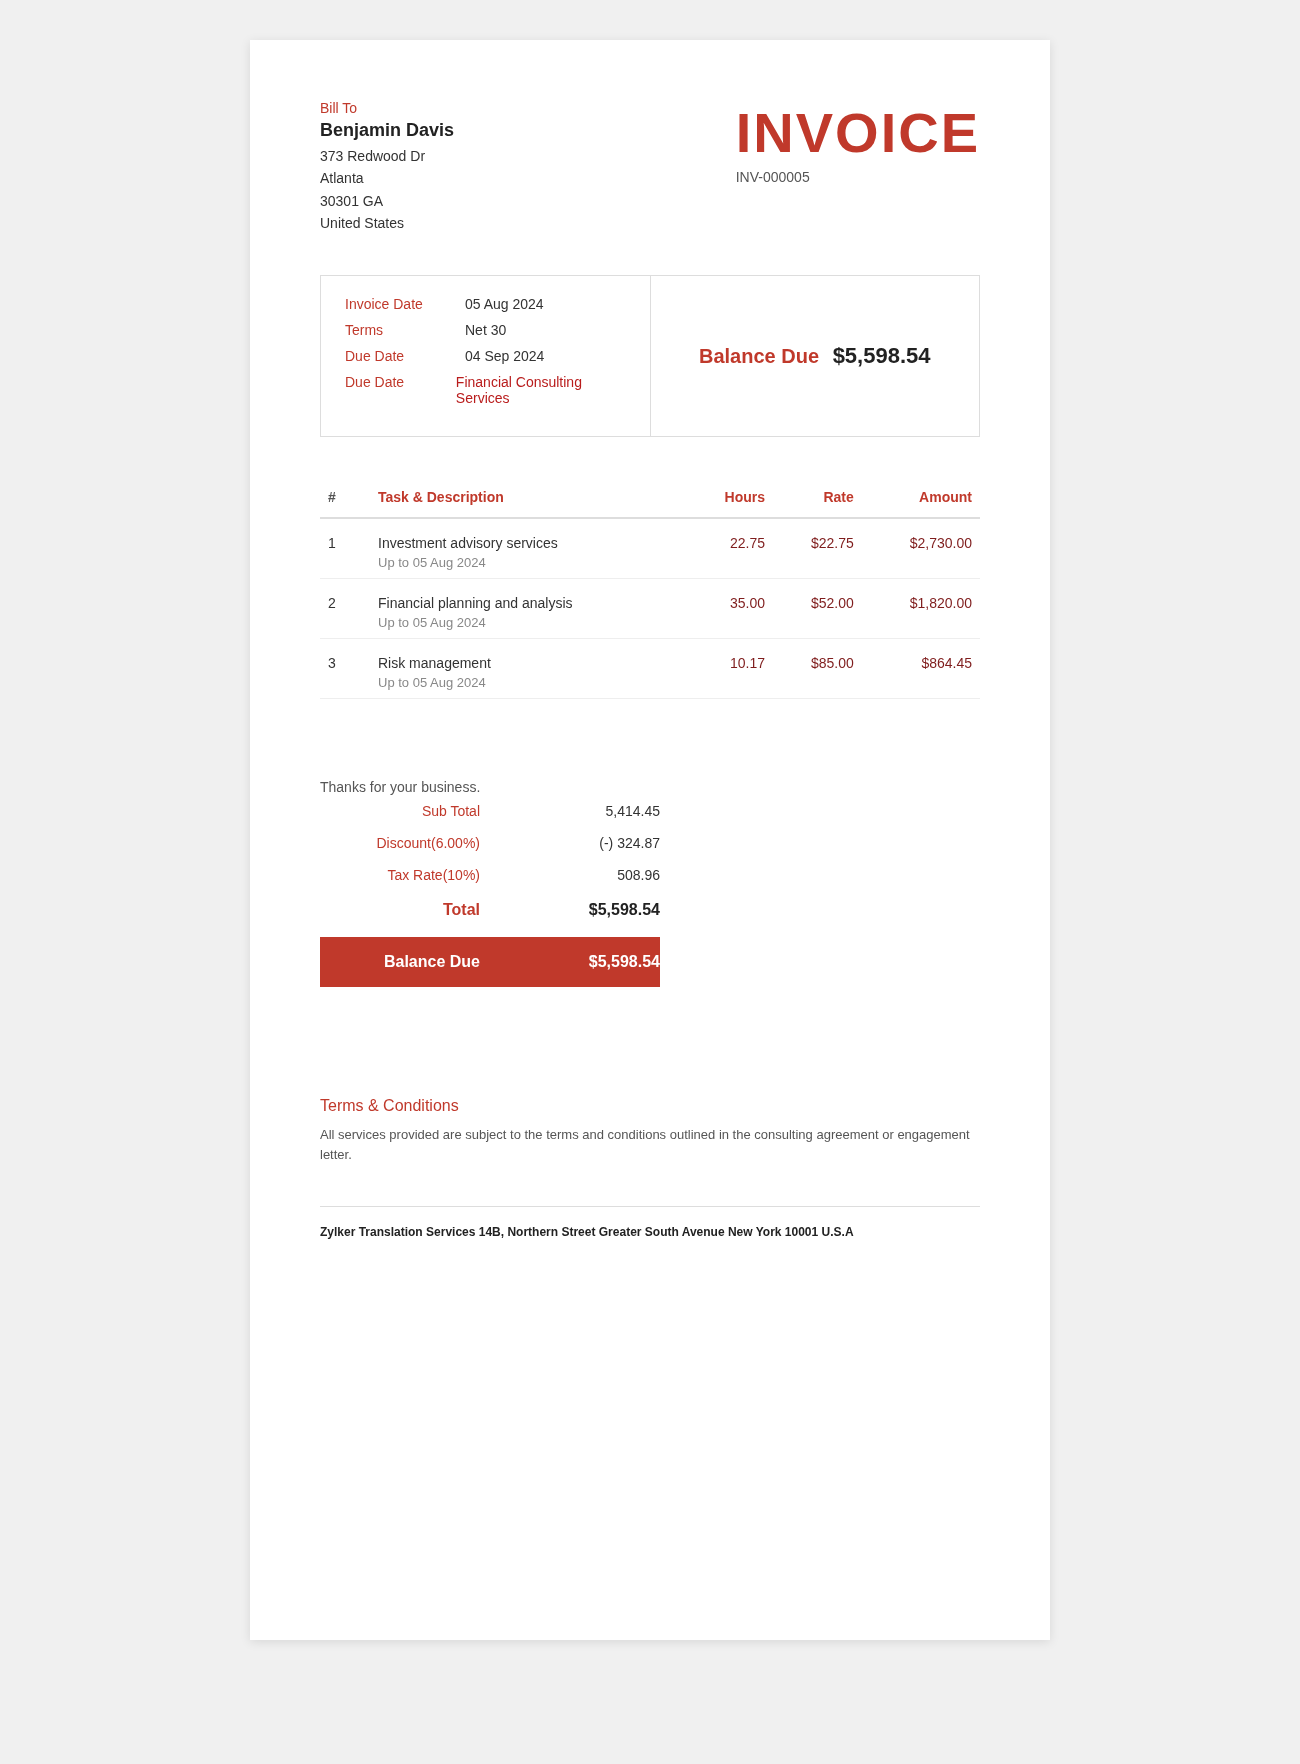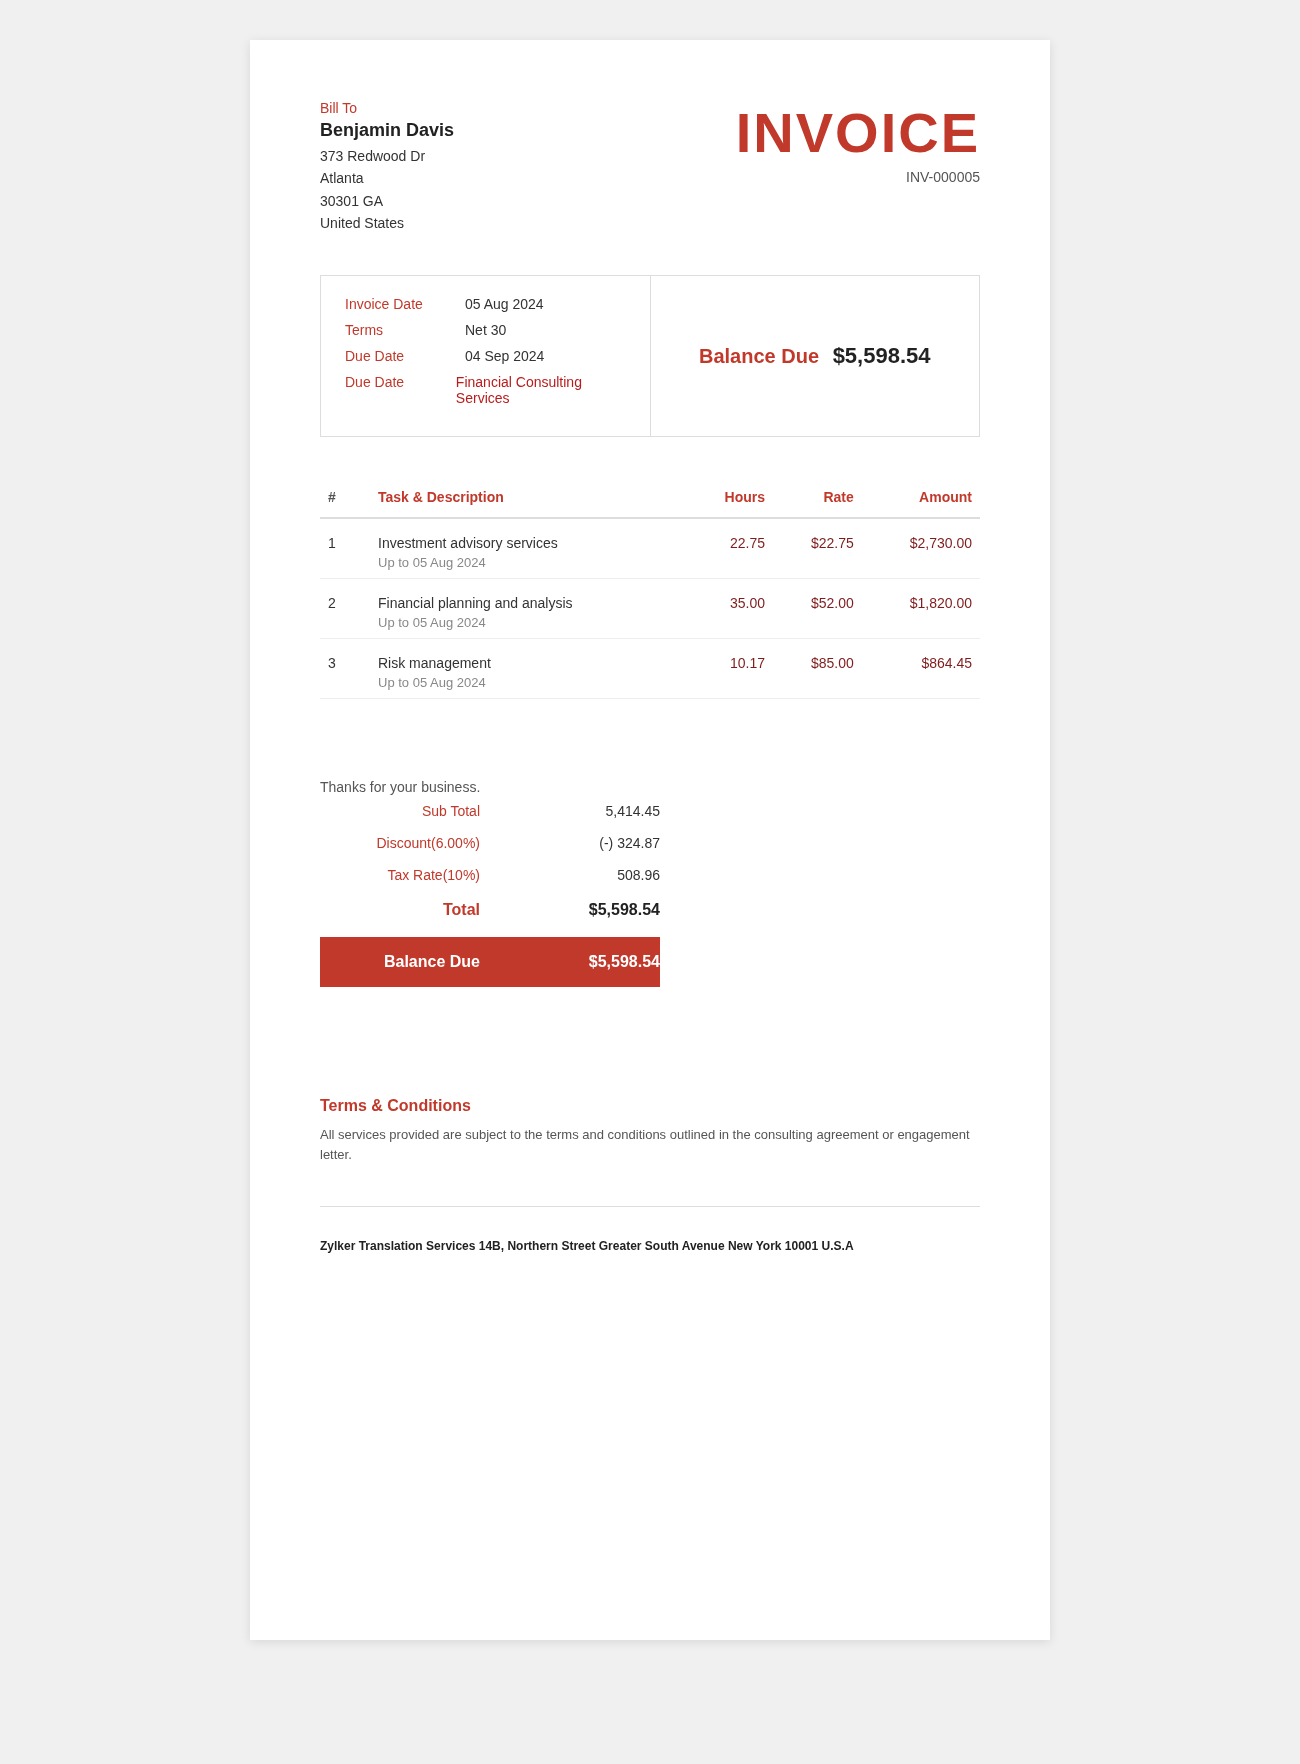--- a/index.html
+++ b/index.html
@@ -35,21 +35,20 @@
       font-size: 18px;
       color: #222;
       margin-bottom: 4px;
     }
     .client-address {
       font-size: 14px;
       color: #333;
       line-height: 1.6;
     }
     .invoice-title-section {
-      text-align: right;
     }
     .invoice-title {
       font-size: 56px;
       font-weight: bold;
       color: #c0392b;
       letter-spacing: 2px;
     }
     .invoice-number {
       font-size: 14px;
       color: #555;
@@ -208,31 +207,31 @@
       font-weight: bold;
       font-size: 16px;
     }
     .terms-section {
       margin-top: 80px;
       padding-top: 20px;
     }
     .terms-title {
       color: #c0392b;
       font-size: 16px;
-      font-weight: bold;
+      font-weight: normal;
       margin-bottom: 10px;
     }
     .terms-text {
       font-size: 13px;
       color: #555;
       line-height: 1.6;
     }
     .footer {
       margin-top: 40px;
-      padding-top: 32px;
+      padding-top: 18px;
       border-top: 1px solid #ddd;
       font-size: 12px;
       color: #555;
     }
     .footer span {
       font-weight: bold;
       color: #222;
     }
     .summary-wrapper {
       display: flex;

